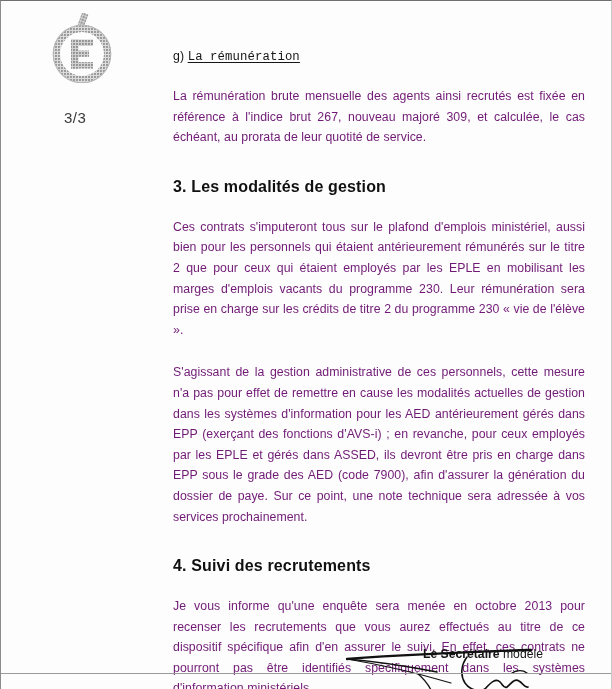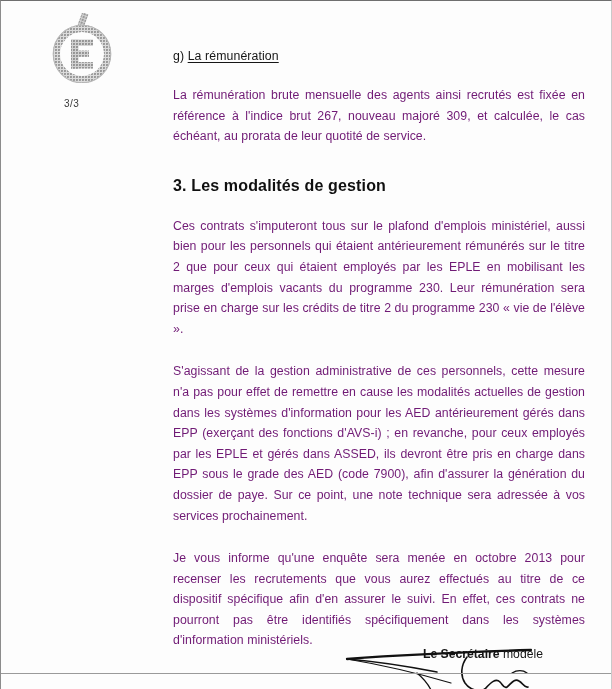--- a/index.html
+++ b/index.html
@@ -27,22 +27,22 @@
     left: 48px;
     top: 12px;
     width: 72px;
     height: 70px;
   }
   .emblem svg { display: block; }
 
   .page-number {
     position: absolute;
     left: 63px;
-    top: 97px;
-    font-size: 10px;
+    top: 108px;
+    font-size: 15px;
     letter-spacing: 0.5px;
     color: #3a3a3a;
     text-align: right;
   }
 
   
   .body-col {
     position: absolute;
     left: 172px;
     top: 48px;
@@ -51,20 +51,21 @@
 
   .sub-heading {
     font-size: 12.3px;
     margin: 0 0 22px 0;
     letter-spacing: 0.1px;
     color: #161616;
   }
   .sub-heading .u {
     text-decoration: underline;
     text-underline-offset: 2px;
+    font-family: Liberation Mono, monospace;
   }
 
   p.para {
     font-size: 12.3px;
     line-height: 20.6px;
     text-align: justify;
     margin: 0 0 22px 0;
     color: #701a75;
     letter-spacing: 0.05px;
   }
@@ -158,20 +159,21 @@
 
     <p class="para">La rémunération brute mensuelle des agents ainsi recrutés est fixée en référence à l'indice brut 267, nouveau majoré 309, et calculée, le cas échéant, au prorata de leur quotité de service.</p>
 
     <h2 class="section spaced-top">3. Les modalités de gestion</h2>
 
     <p class="para">Ces contrats s'imputeront tous sur le plafond d'emplois ministériel, aussi bien pour les personnels qui étaient antérieurement rémunérés sur le titre 2 que pour ceux qui étaient employés par les EPLE en mobilisant les marges d'emplois vacants du programme 230. Leur rémunération sera prise en charge sur les crédits de titre 2 du programme 230 « vie de l'élève ».</p>
 
     <p class="para">S'agissant de la gestion administrative de ces personnels, cette mesure n'a pas pour effet de remettre en cause les modalités actuelles de gestion dans les systèmes d'information pour les AED antérieurement gérés dans EPP (exerçant des fonctions d'AVS-i) ; en revanche, pour ceux employés par les EPLE et gérés dans ASSED, ils devront être pris en charge dans EPP sous le grade des AED (code 7900), afin d'assurer la génération du dossier de paye. Sur ce point, une note technique sera adressée à vos services prochainement.</p>
 
 
+    <h2 class="section spaced-top">4. Suivi des recrutements</h2>
 
     <p class="para last-loose">Je vous informe qu'une enquête sera menée en octobre 2013 pour recenser les recrutements que vous aurez effectués au titre de ce dispositif spécifique afin d'en assurer le suivi. En effet, ces contrats ne pourront pas être identifiés spécifiquement dans les systèmes d'information ministériels.</p>
 
   </div>
 
   <div class="signature-block">
     <div class="sig-title"><span class="bold-part">Le Secrétaire</span><span> modèle</span></div>
     <div class="sig-mark">
       <svg width="282" height="45" viewBox="0 0 282 45" aria-hidden="true">
         <g fill="none" stroke="#111111" stroke-linecap="round" stroke-linejoin="round">

